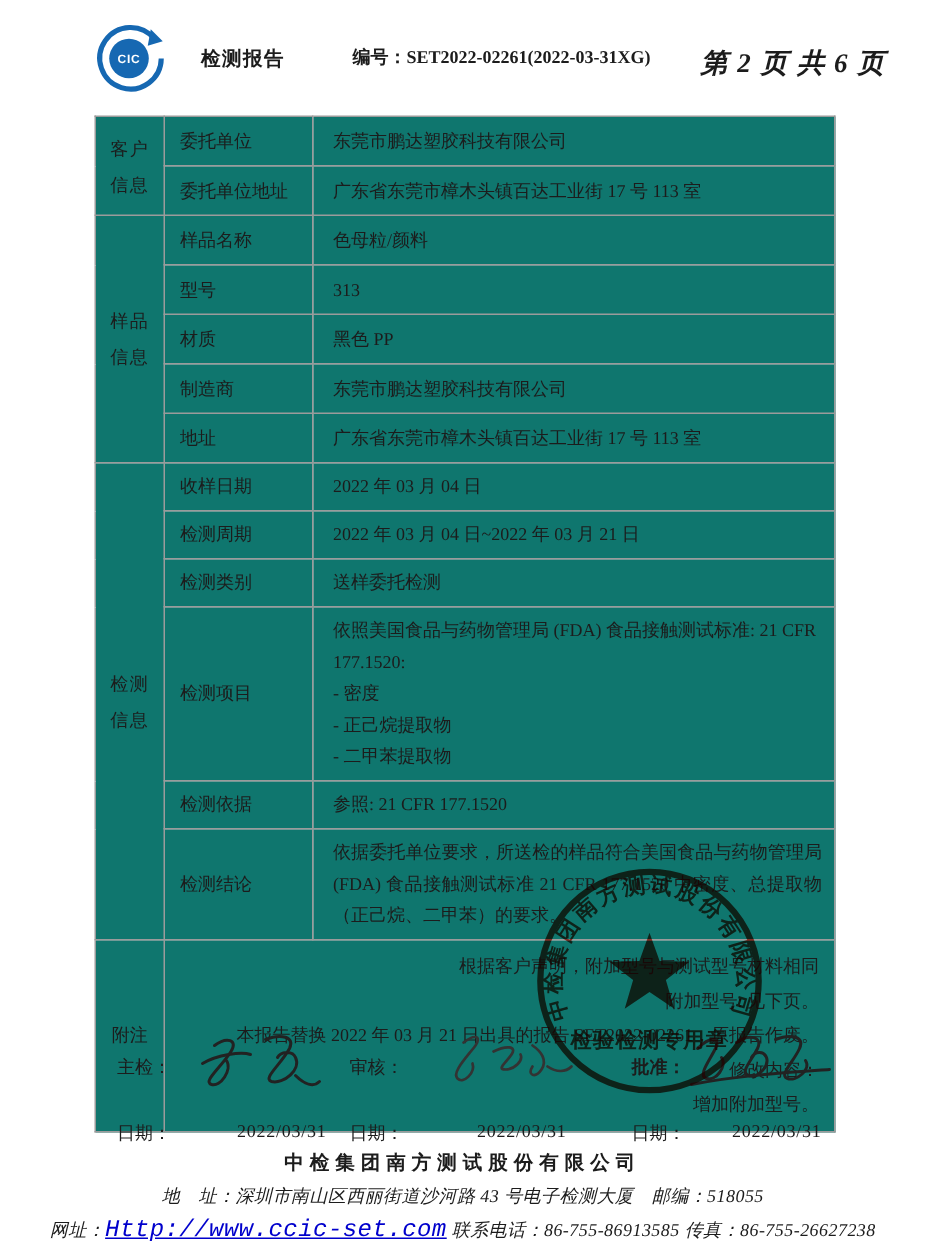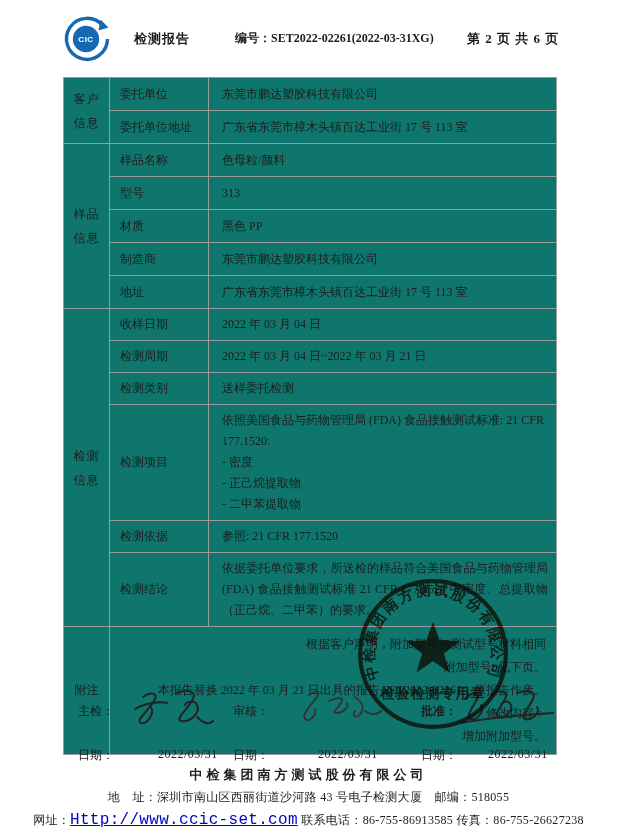--- a/index.html
+++ b/index.html
@@ -8,21 +8,21 @@
     position:relative;
     background:#ffffff;
     font-family:"Liberation Serif","DejaVu Serif",serif;
     color:#1c1c1c;
     overflow:hidden;
   }
   
   .logo { position:absolute; left:62px; top:14px; width:50px; height:50px; }
   .hdr-title { position:absolute; left:134px; top:30px; font-size:13px; font-weight:bold; letter-spacing:1px; }
   .hdr-no { position:absolute; left:235px; top:30px; font-size:12px; font-weight:bold; }
-  .hdr-page { position:absolute; left:467px; top:30px; font-size:13px; font-weight:bold; letter-spacing:1px; }
+  .hdr-page { position:absolute; left:467px; top:30px; font-size:18px; font-weight:bold; letter-spacing:1px;font-style:italic; }
   
   table.report { position:absolute; left:63px; top:77px; width:493px;
     border-collapse:collapse; table-layout:fixed; font-size:12px; }
   table.report td { border:1px solid #9b9b9b; vertical-align:middle; background:#0f766e; }
   col.c-sec { width:46px; } col.c-lbl { width:99px; } col.c-val { width:348px; }
   td.sec { text-align:center; }
   td.sec .sec-inner { width:28px; margin:0 auto; line-height:24px; letter-spacing:1px; }
   td.lbl { padding-left:10px; }
   td.val { padding:5px 8px 5px 13px; line-height:21px; }
   tr.h33 { height:33px; } tr.h26 { height:27px; }
@@ -34,21 +34,21 @@
   .stamp { position:absolute; left:355px; top:576px; width:156px; height:156px;
     mix-blend-mode:multiply; opacity:.93; pointer-events:none; }
   
   .sig-area { position:absolute; left:63px; top:683px; width:493px; height:95px; font-size:12px; }
   .sig-area .lab { position:absolute; white-space:nowrap; }
   .sig-svg { position:absolute; }
   .date-val { position:absolute; font-size:12px; letter-spacing:.5px; }
   
   .footer { position:absolute; left:0; top:766px; width:617px; text-align:center; }
   .f-company { font-size:13px; font-weight:bold; letter-spacing:4px; }
-  .f-line { font-size:12px; margin-top:5px; letter-spacing:.3px; }
+  .f-line { font-size:12px; margin-top:5px; letter-spacing:.3px;font-style:italic; }
   .f-link { color:#0000cc; text-decoration:underline; font-family:"Liberation Mono","DejaVu Sans Mono",monospace; font-size:16px; }
 </style>
 </head>
 <body>
 
 <svg class="logo" viewBox="0 0 50 50">
   <path d="M41 12 A 20.5 20.5 0 1 0 45.5 25" fill="none" stroke="#1668b2" stroke-width="3.4"></path>
   <polygon points="38.5,5.5 46.5,13.5 36.5,16.5" fill="#1668b2"></polygon>
   <circle cx="24" cy="25" r="13.2" fill="#1668b2"></circle>
   <text x="24" y="28" text-anchor="middle" font-size="8" font-weight="bold" fill="#ffffff" font-family="Liberation Sans, sans-serif" letter-spacing="0.5">CIC</text>

